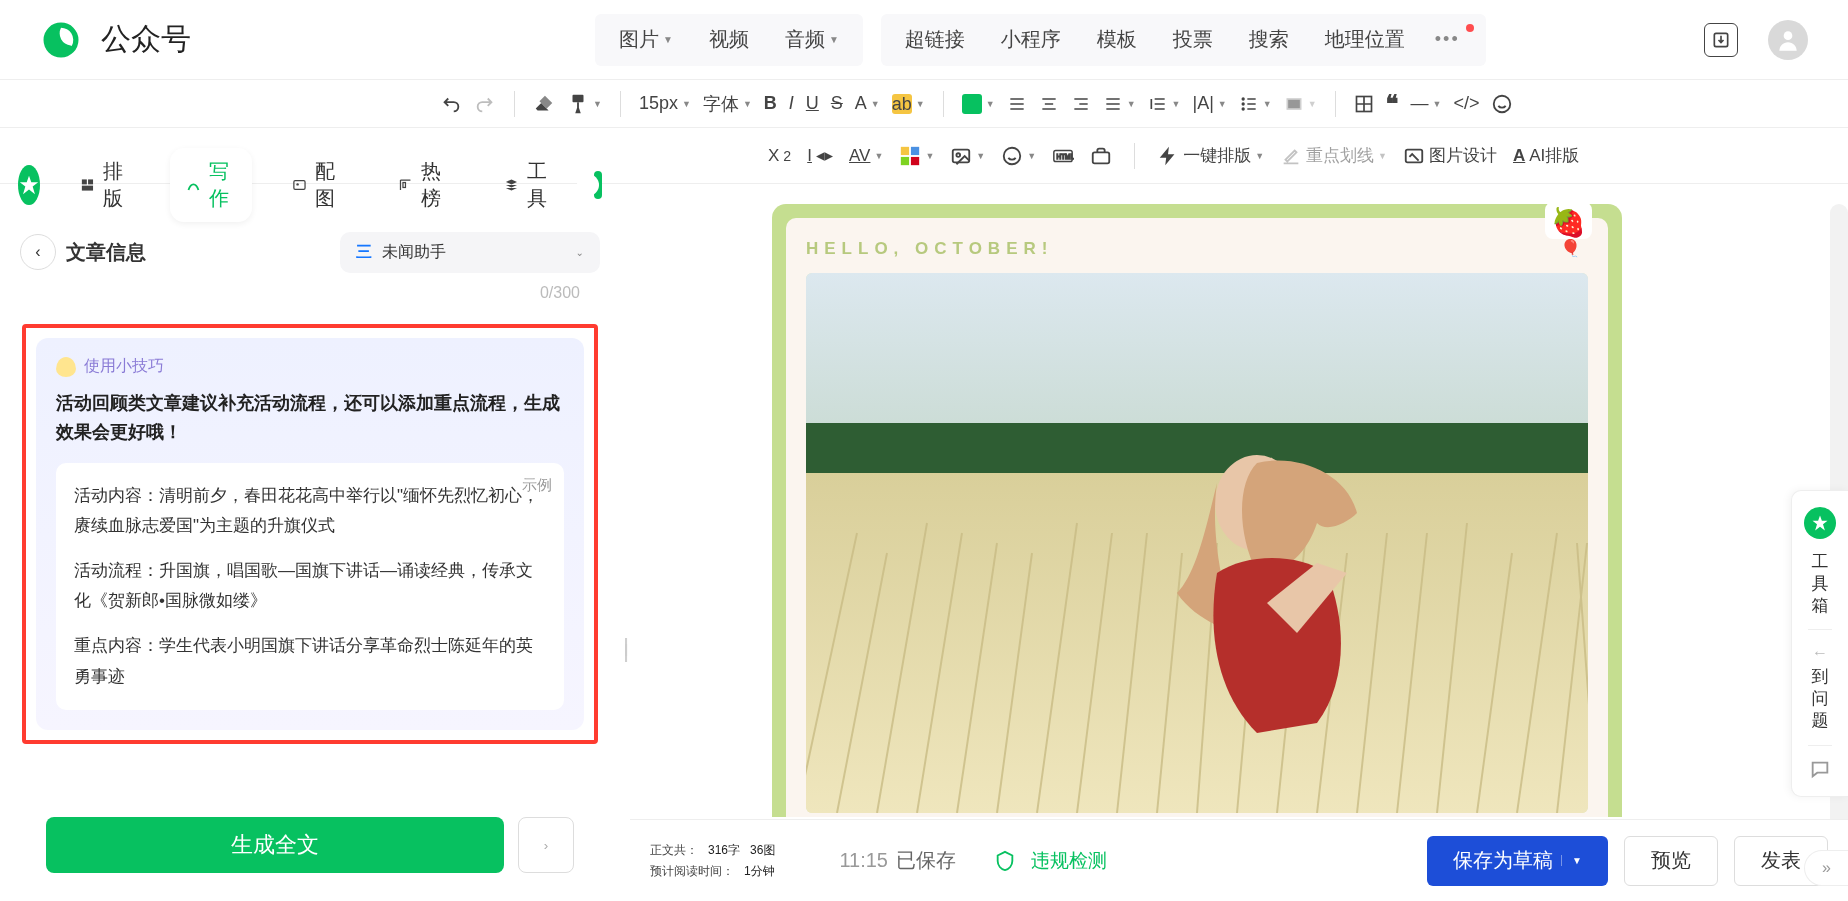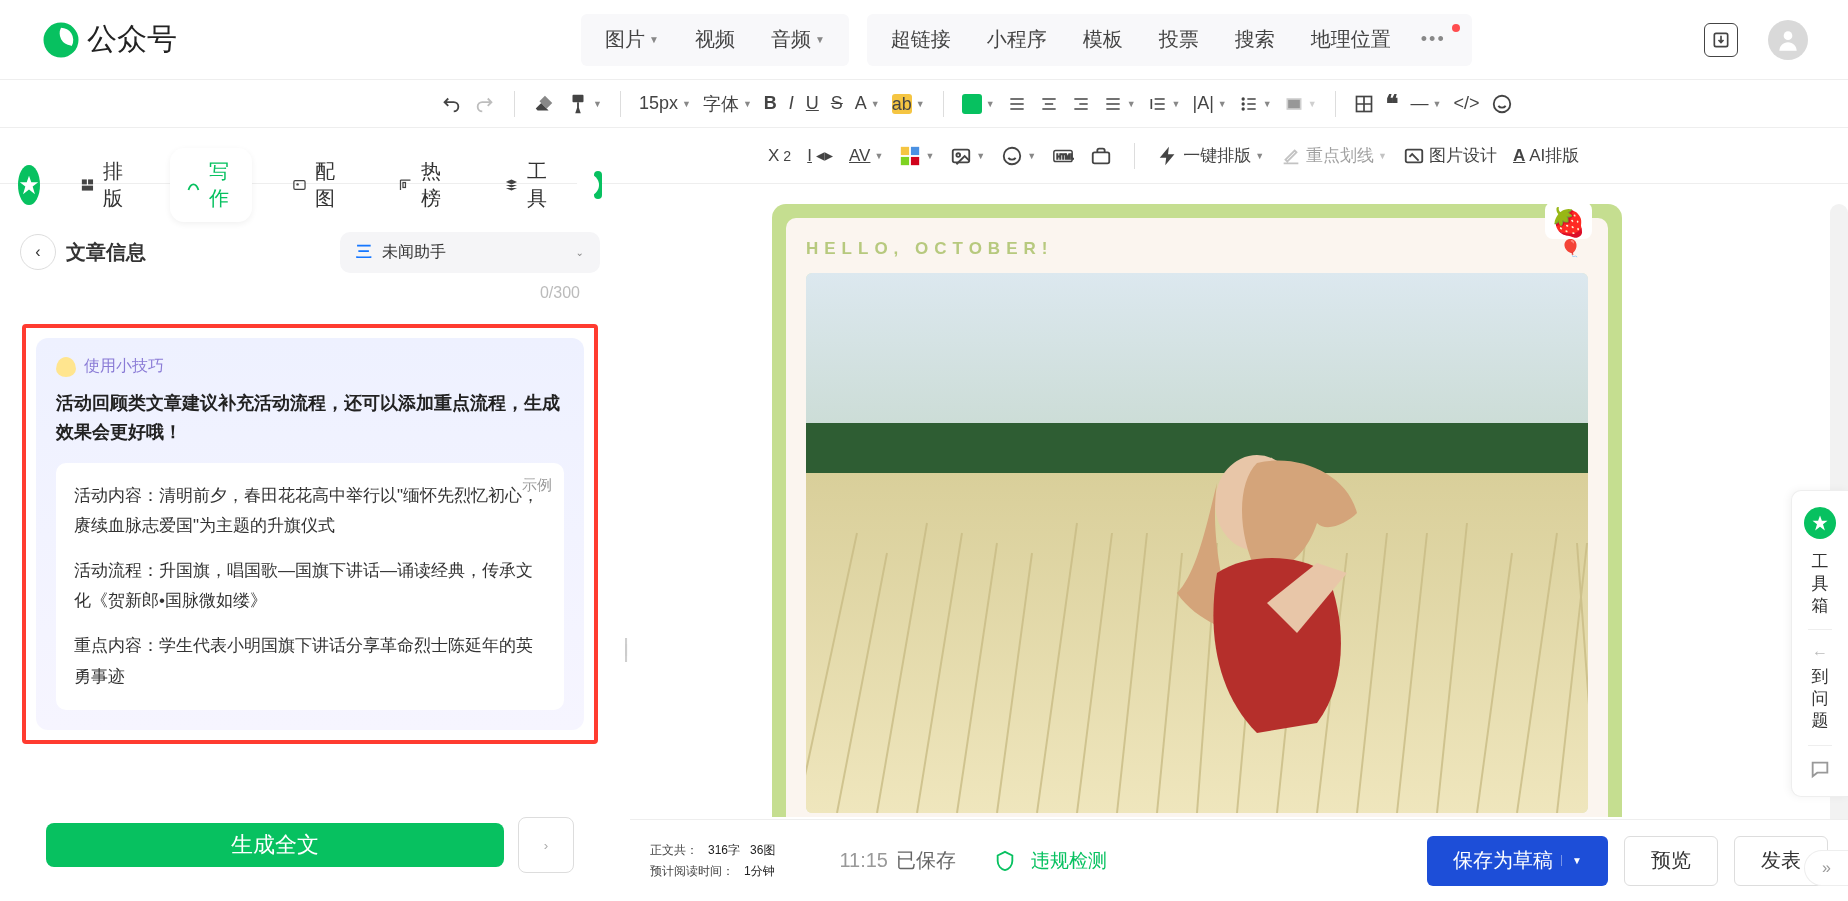--- a/index.html
+++ b/index.html
@@ -14,21 +14,21 @@
   color: #333;
 }
 .topbar {
   display: flex;
   align-items: center;
   height: 80px;
   padding: 0 40px;
   border-bottom: 1px solid #eee;
   gap: 24px;
 }
-.logo-group { display: flex; align-items: flex-start; gap: 5px; }
+.logo-group { display: flex; align-items: flex-start; gap: 19px; }
 .logo { width: 42px; height: 42px; }
 .logo-label { font-size: 30px; font-weight: 400; color: #222; }
 .top-groups { display: flex; gap: 18px; margin-left: 380px; }
 .top-group {
   display: flex;
   background: #f8f8fa;
   border-radius: 6px;
   padding: 0 6px;
   height: 52px;
   align-items: center;
@@ -157,21 +157,21 @@
   display: flex;
   gap: 14px;
   padding: 18px 46px 28px 46px;
   align-items: center;
 }
 .gen-btn {
   flex: 1;
   background: #07c160;
   color: #fff;
   font-size: 22px;
-  height: 44px;
+  height: 56px;
   border: none;
   border-radius: 8px;
   cursor: pointer;
 }
 .next-btn {
   width: 56px; height: 56px; border: 1px solid #ddd; border-radius: 8px;
   background: #fff; cursor: pointer; display: flex; align-items: center; justify-content: center;
   color: #aaa;
 }
 

